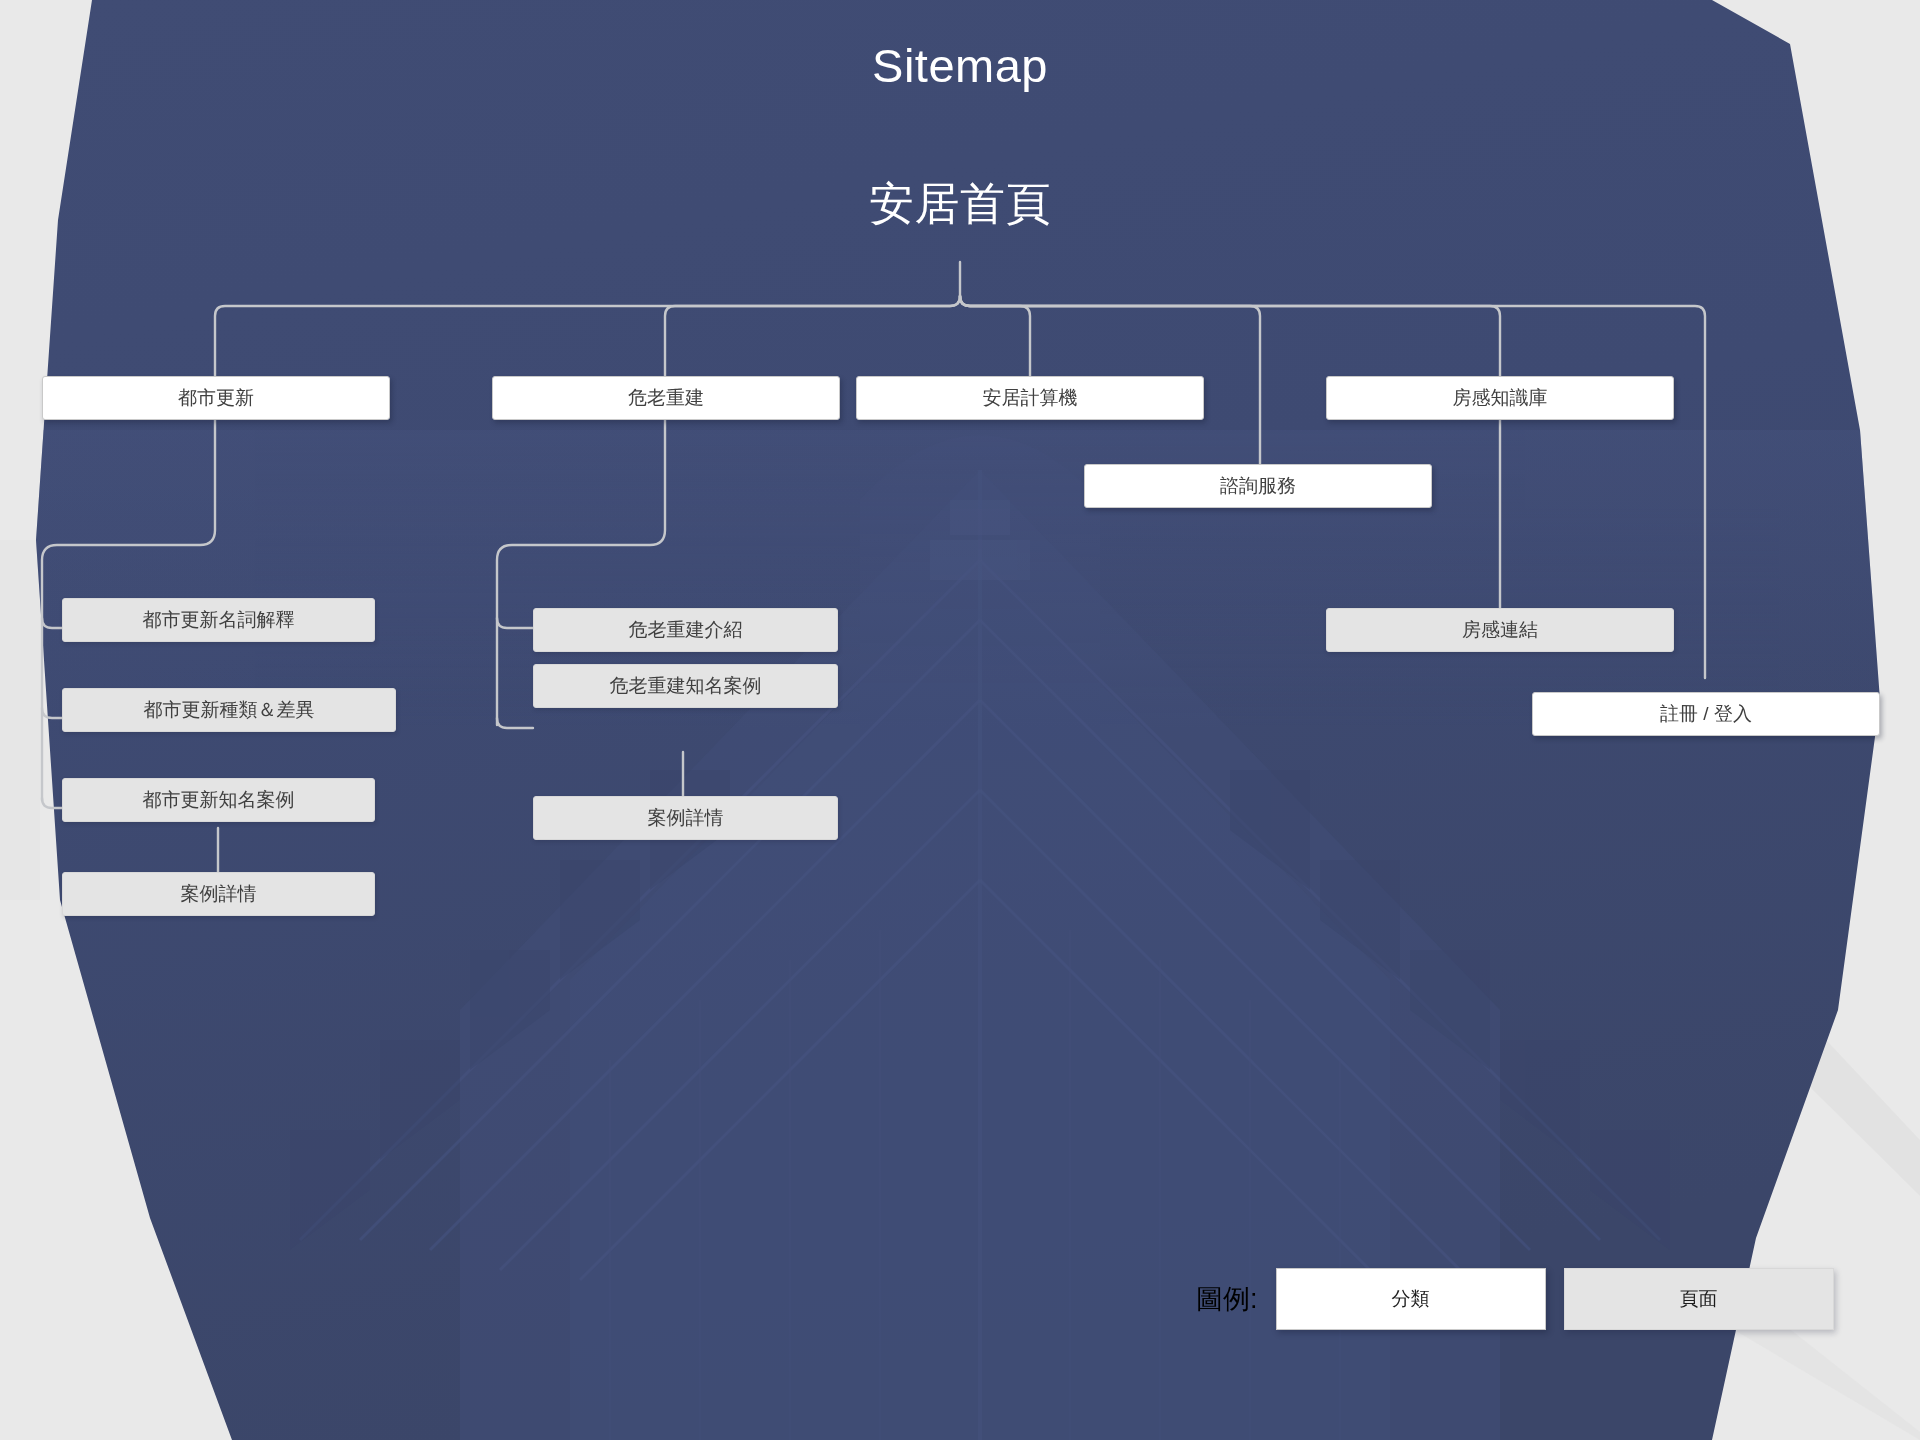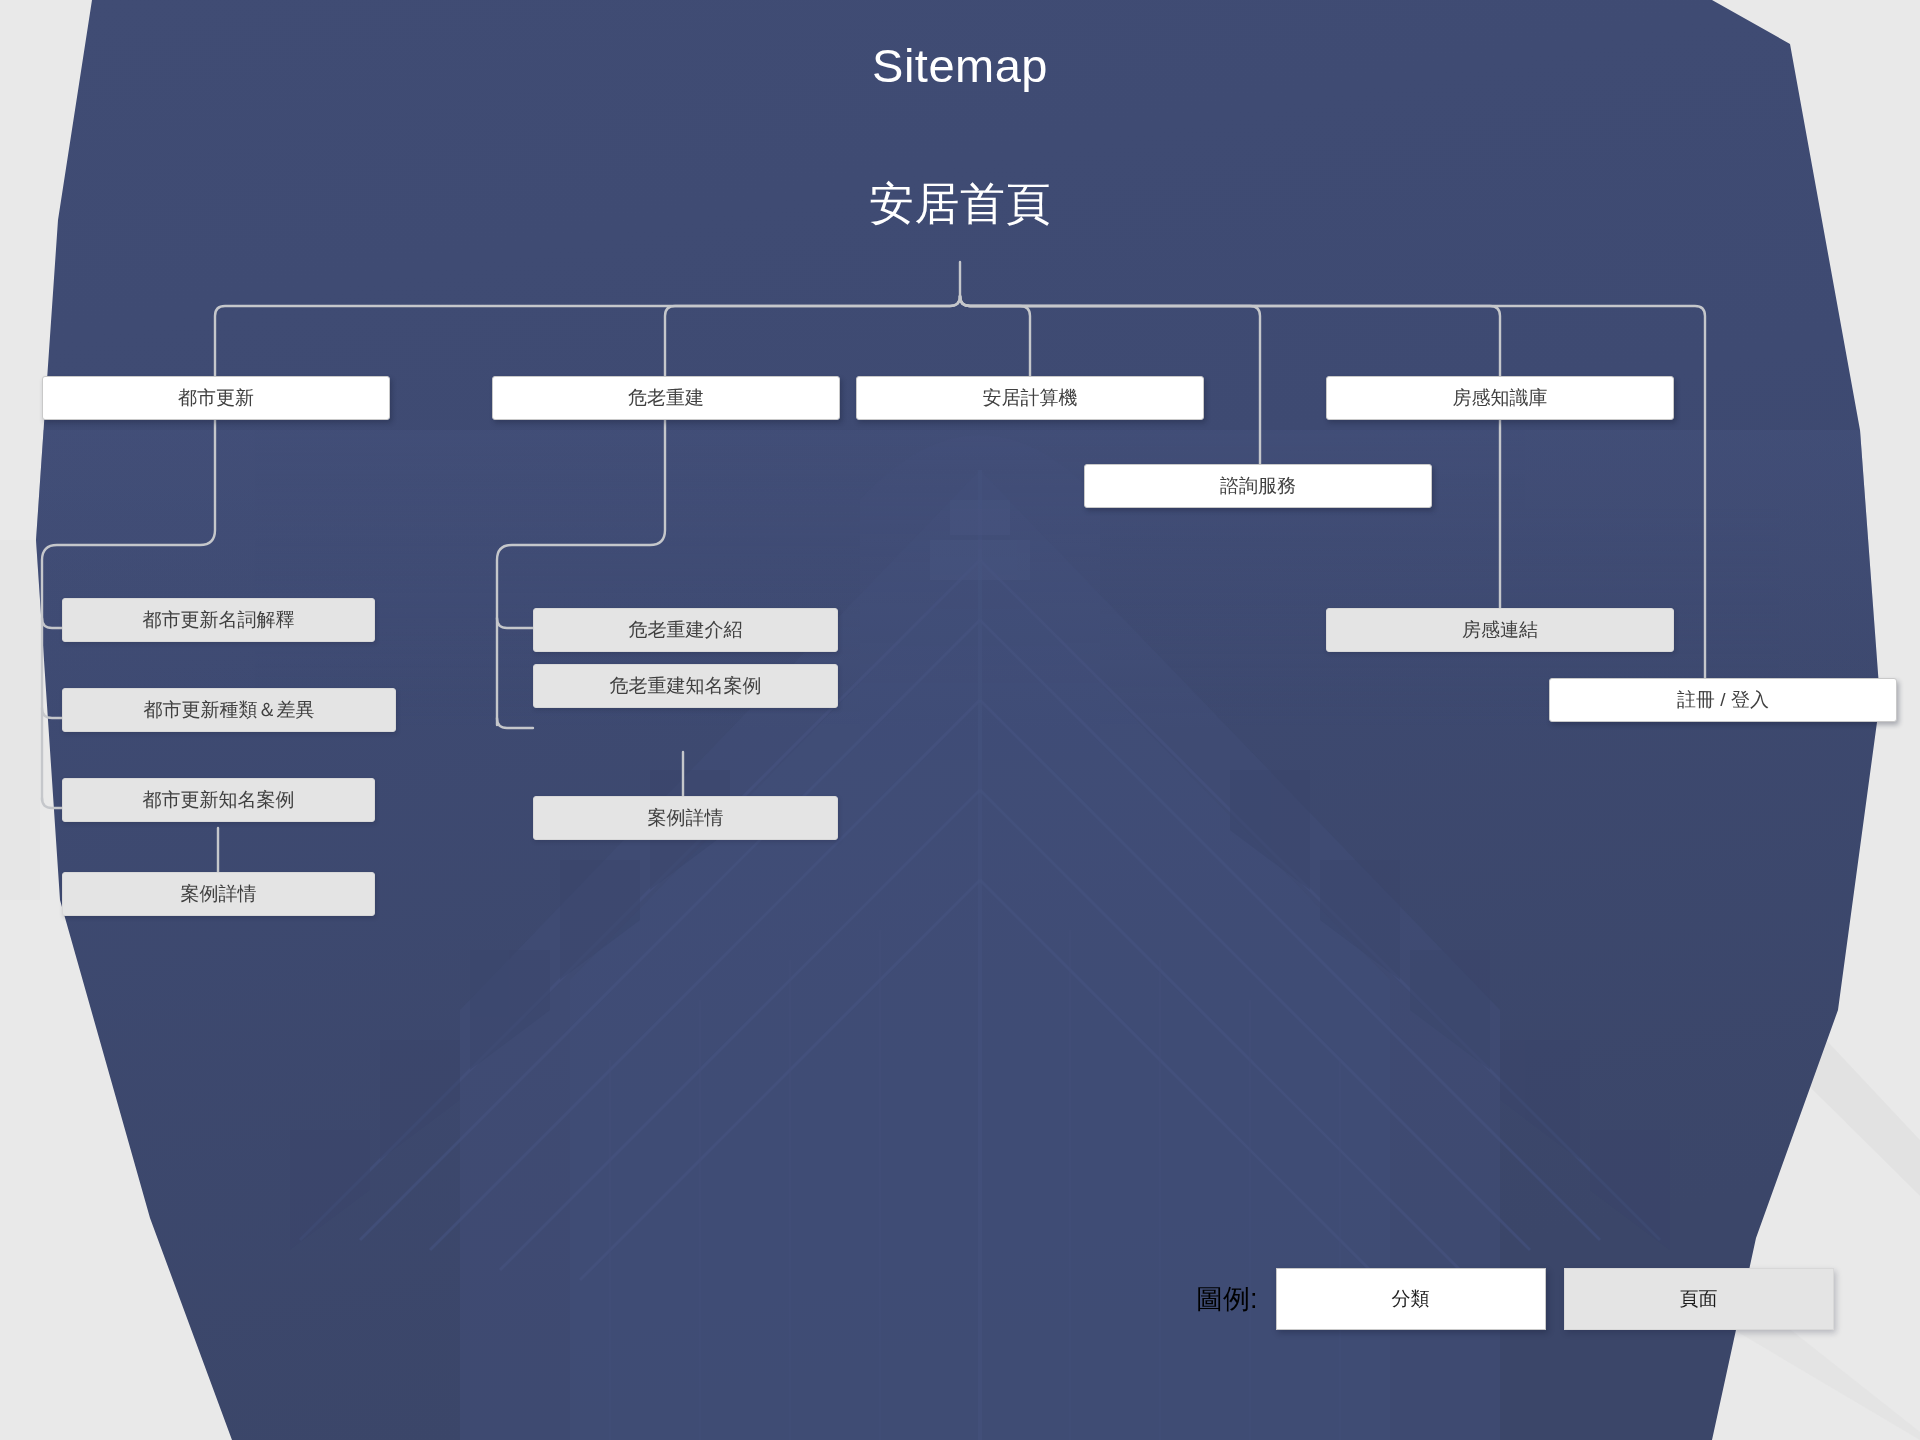--- a/index.html
+++ b/index.html
@@ -264,21 +264,21 @@
   <div class="node cat" style="left:42px;  top:376px; width:348px; height:44px;">都市更新</div>
 
   <div class="node cat" style="left:492px; top:376px; width:348px; height:44px;">危老重建</div>
 
   <div class="node cat" style="left:856px; top:376px; width:348px; height:44px;">安居計算機</div>
 
   <div class="node cat" style="left:1084px; top:464px; width:348px; height:44px;">諮詢服務</div>
 
   <div class="node cat" style="left:1326px; top:376px; width:348px; height:44px;">房感知識庫</div>
 
-  <div class="node cat" style="left:1532px; top:678px; width:348px; height:44px;margin-left:17px;">註冊 / 登入</div>
+  <div class="node cat" style="left:1532px; top:692px; width:348px; height:44px;">註冊 / 登入</div>
 
   <div class="node page" style="left:62px; top:598px; width:313px; height:44px;">都市更新名詞解釋</div>
 
   <div class="node page" style="left:62px; top:688px; width:334px; height:44px;">都市更新種類＆差異</div>
 
   <div class="node page" style="left:62px; top:778px; width:313px; height:44px;">都市更新知名案例</div>
 
   <div class="node page" style="left:62px; top:872px; width:313px; height:44px;">案例詳情</div>
 
   <div class="node page" style="left:533px; top:608px; width:305px; height:44px;">危老重建介紹</div>

